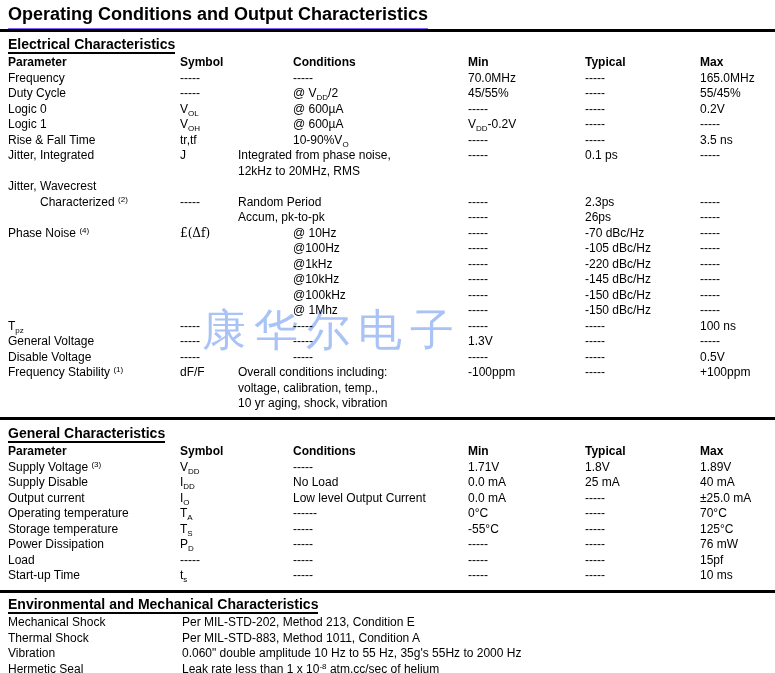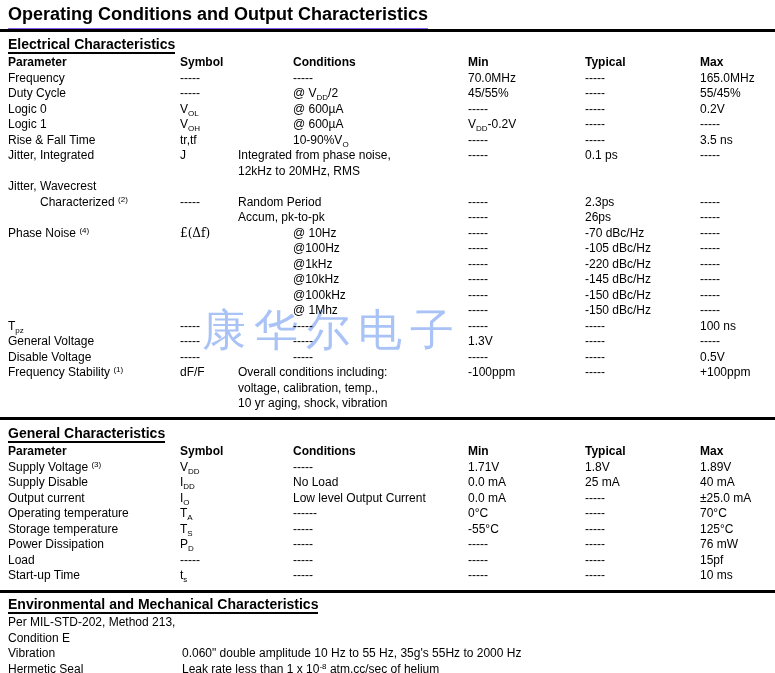--- a/index.html
+++ b/index.html
@@ -296,21 +296,26 @@
           <div class="cell">-----</div>
           <div class="cell">10 ms</div>
         </div>
       </div>
   </section>
 
   <section class="sec-env">
     <h2 class="sec-heading">Environmental and Mechanical Characteristics</h2>
     <div>
         <div class="erow">
+          <div class="cell">Mechanical Shock</div>
           <div class="cell">Per MIL-STD-202, Method 213, Condition E</div>
+        </div>
+        <div class="erow">
+          <div class="cell">Thermal Shock</div>
+          <div class="cell">Per MIL-STD-883, Method 1011, Condition A</div>
         </div>
         <div class="erow">
           <div class="cell">Vibration</div>
           <div class="cell">0.060" double amplitude 10 Hz to 55 Hz, 35g's 55Hz to 2000 Hz</div>
         </div>
         <div class="erow">
           <div class="cell">Hermetic Seal</div>
           <div class="cell">Leak rate less than 1 x 10<sup>-8</sup> atm.cc/sec of helium</div>
         </div>
       </div>

